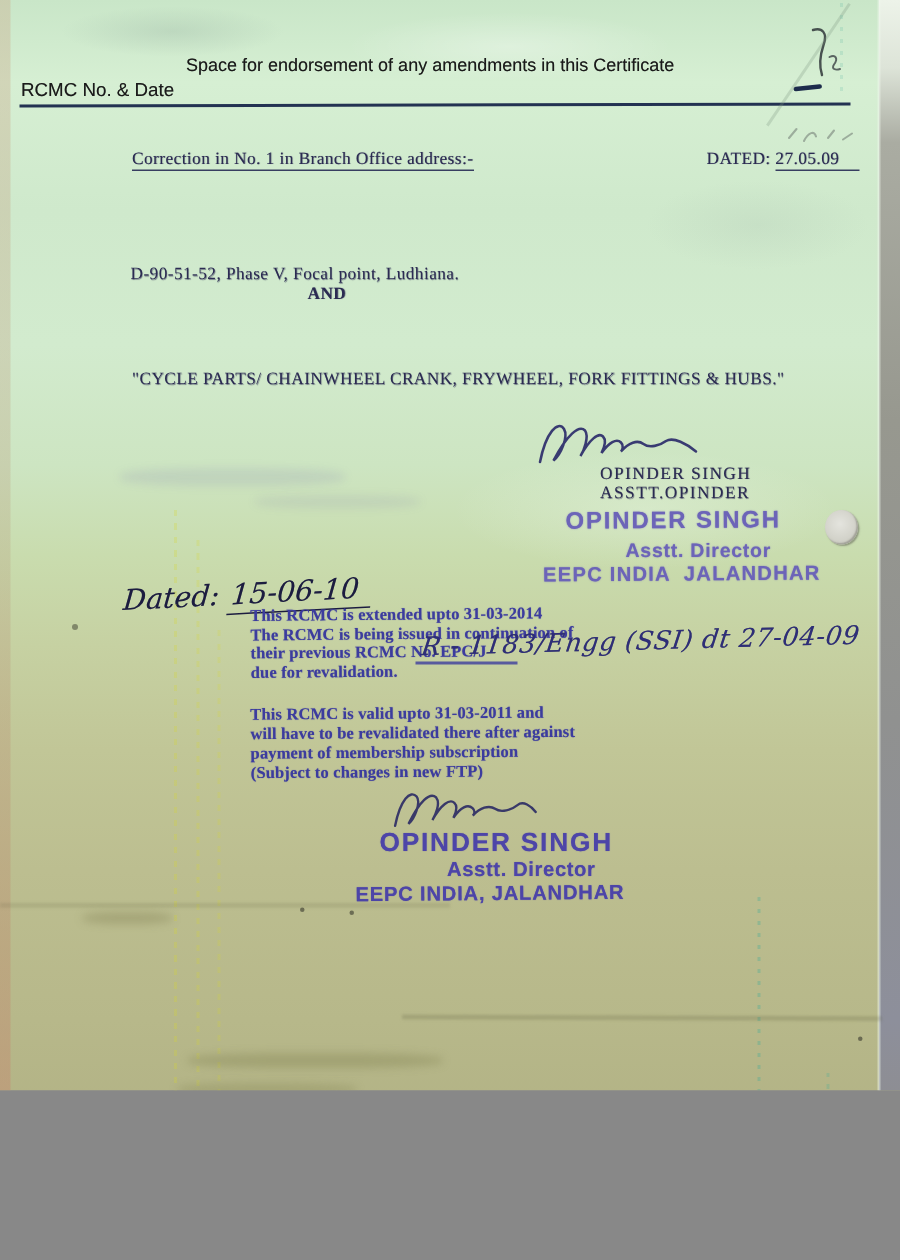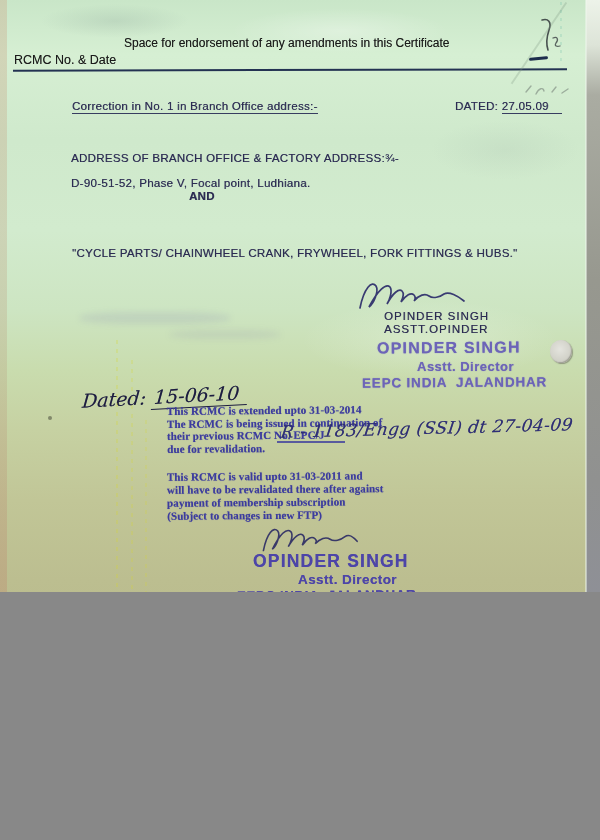--- a/index.html
+++ b/index.html
@@ -1,28 +1,28 @@
 <!DOCTYPE html>
 <html><head>
 <meta charset="utf-8">
 <style>
   html,body{margin:0;padding:0;background:#888;}
   .page{
-    position:relative;width:600px;height:592px;overflow:hidden;
+    position:relative;width:600px;height:727px;overflow:hidden;
     font-family:"Liberation Sans",sans-serif;
     background:linear-gradient(180deg,
       #c9e6c8 0px,#d6efd3 55px,#cfe9cc 140px,#d2ebce 230px,
       #cde5c2 310px,#c9dcae 370px,#c6d1a2 430px,#c1c697 500px,
       #bcbe90 580px,#b7b88a 680px,#b0b083 780px,#a7a679 840px);
   }
   .abs{position:absolute;}
   .typed{
-    font-family:Liberation Sans, sans-serif;
+    font-family:Liberation Serif, serif;
     font-size:11.5px;line-height:13px;color:#2b2b52;letter-spacing:.3px;
-    white-space:pre;text-shadow:.4px .4px .5px rgba(43,43,82,.55);
+    white-space:pre;text-shadow:.4px .4px .5px rgba(43,43,82,.55);margin-left:16px;
   }
   .u-ink{border-bottom:1.6px solid rgba(38,42,84,.9);padding-bottom:1px;}
   .hdr{font-size:12px;color:#1a1a1a;text-shadow:0 0 .4px rgba(20,20,20,.5);white-space:pre;}
   .stamp-sans{
     font-weight:bold;color:#6c64b8;white-space:pre;
     text-shadow:0 0 1px rgba(108,100,184,.8);
   }
   .stamp-sans-sharp{
     font-weight:bold;color:#4d45a8;white-space:pre;
     text-shadow:0 0 .6px rgba(77,69,168,.8);
@@ -65,21 +65,20 @@
     <path d="M8,4 C14,2 18,6 15,14 C13,20 12,28 14,34" stroke="#262a30" stroke-width="1.6" fill="none" stroke-linecap="round" opacity=".8"></path>
     <path d="M19,22 C23,20 25,23 22,27 C20,30 23,31 26,30" stroke="#262a30" stroke-width="1.3" fill="none" stroke-linecap="round" opacity=".7"></path>
   </svg>
   <svg class="abs" style="left:522px;top:78px;opacity:.38;" width="50" height="24" viewBox="0 0 50 24">
     <path d="M4,14 L9,8 M14,16 C17,10 21,9 22,13 M30,14 L34,9 M40,15 L46,11" stroke="#44484a" stroke-width="1.4" fill="none" stroke-linecap="round"></path>
   </svg>
   <div class="abs" style="left:538px;top:-6px;width:1.5px;height:98px;background:rgba(125,150,130,.28);transform:rotate(34deg);"></div>
 
   <div class="abs typed" style="left:72px;top:100px;"><span class="u-ink">Correction in No. 1 in Branch Office address:-</span></div>
   <div class="abs typed" style="left:455px;top:100px;"><span>DATED:</span><span> </span><span class="u-ink" style="padding-right:13px;">27.05.09</span></div>
-  <div class="abs typed" style="left:71px;top:152px;">ADDRESS OF BRANCH OFFICE &amp; FACTORY ADDRESS:¾-</div>
   <div class="abs typed" style="left:71px;top:177px;">D-90-51-52, Phase V, Focal point, Ludhiana.</div>
   <div class="abs typed" style="left:189px;top:190px;font-weight:bold;">AND</div>
   <div class="abs typed" style="left:72px;top:247px;">"CYCLE PARTS/ CHAINWHEEL CRANK, FRYWHEEL, FORK FITTINGS &amp; HUBS."</div>
 
   <svg class="abs" style="left:352px;top:276px;" width="118" height="38" viewBox="0 0 118 38">
     <path d="M8,32 C12,12 20,4 24,10 C27,15 22,27 17,31 C26,14 34,7 38,11 C41,15 37,25 35,28 C41,17 47,12 50,15 C53,18 50,24 49,26 C54,19 59,16 62,19 C64,21 63,24 62,25 C67,19 73,17 77,20 C81,23 88,21 92,18 C97,15 106,20 112,25" stroke="#2c2c6a" stroke-width="1.7" fill="none" stroke-linecap="round" opacity=".92"></path>
   </svg>
   <div class="abs typed" style="left:384px;top:310px;letter-spacing:1px;">OPINDER SINGH</div>
   <div class="abs typed" style="left:384px;top:323px;letter-spacing:1px;">ASSTT.OPINDER</div>
 

